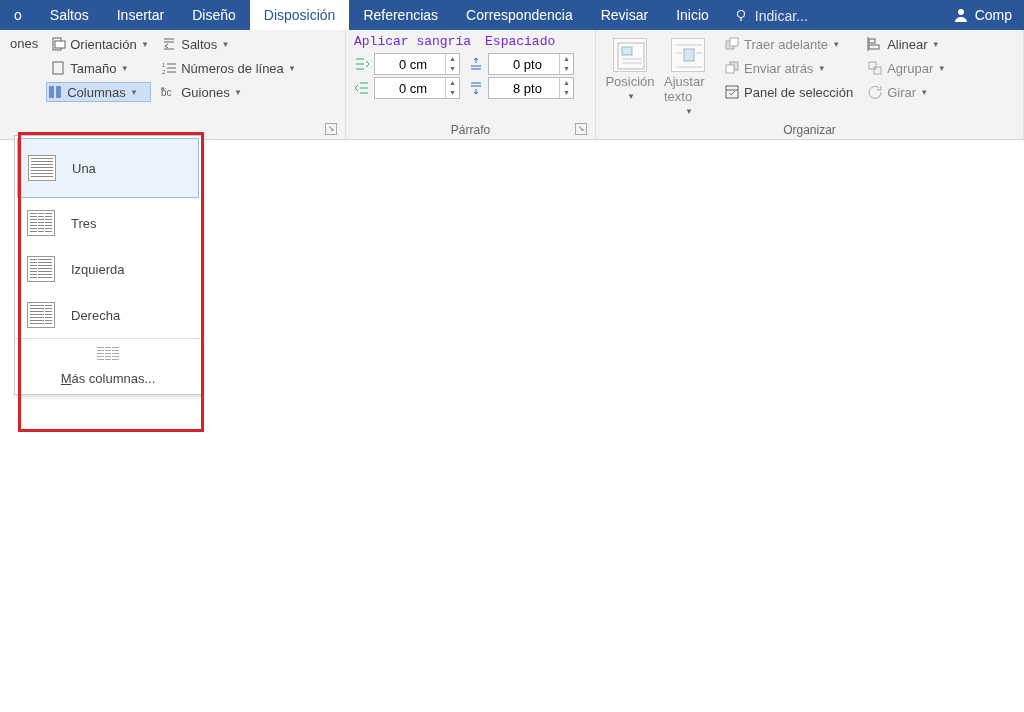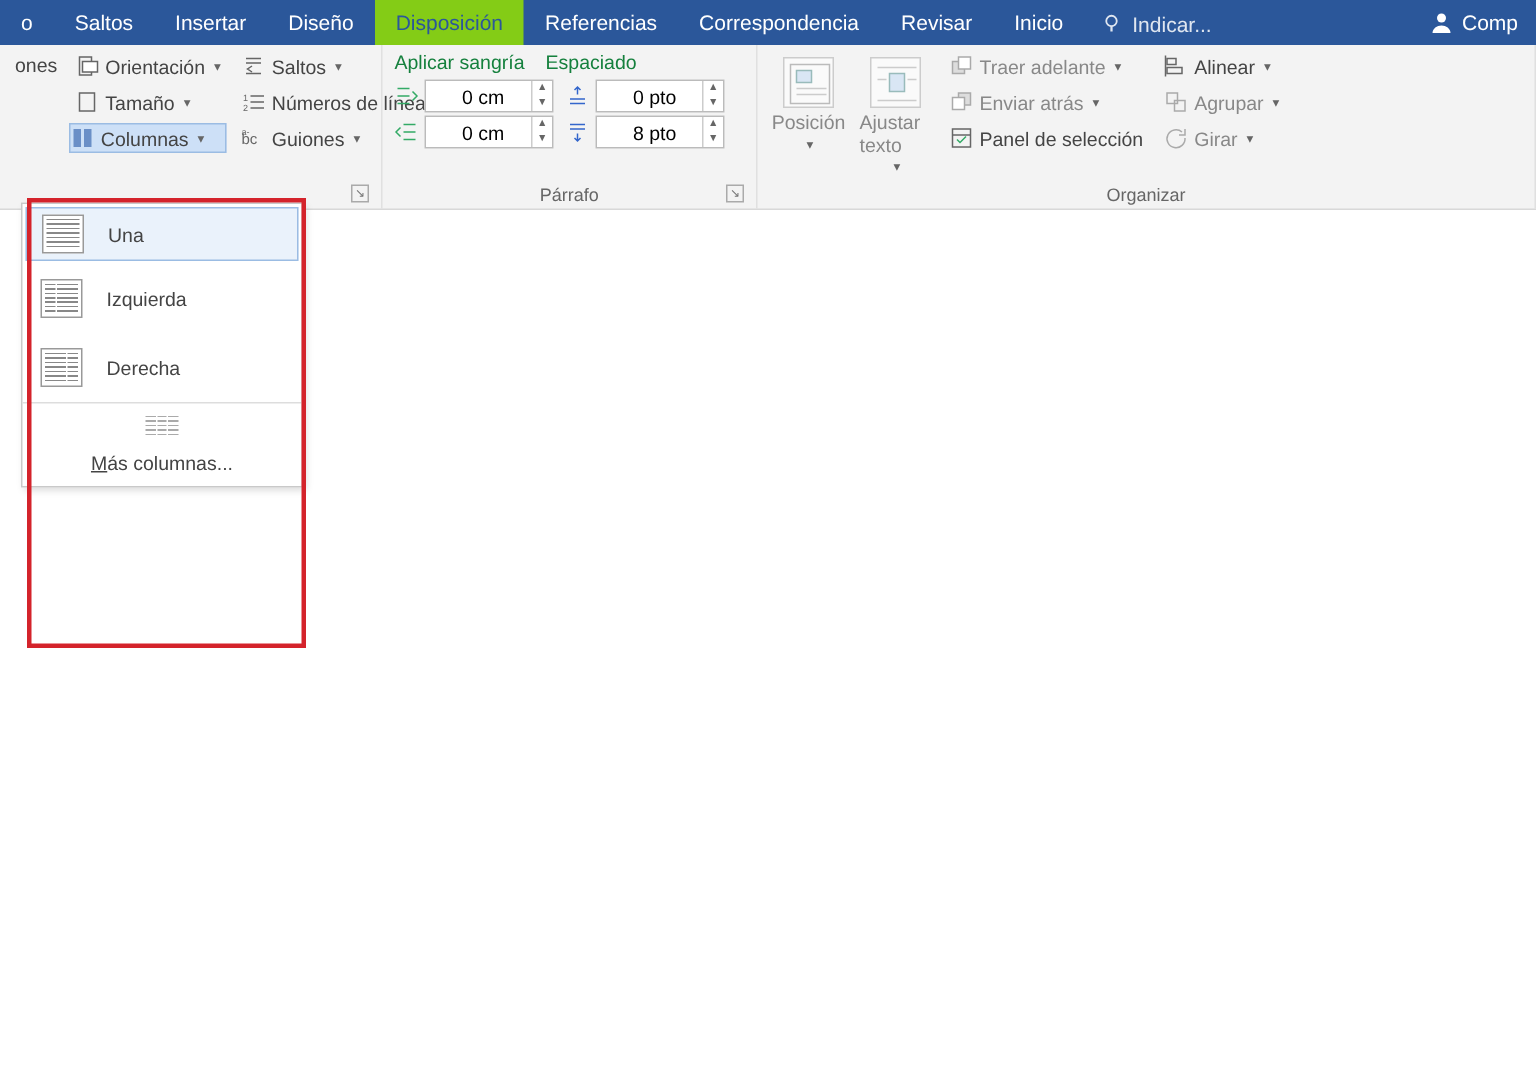--- a/index.html
+++ b/index.html
@@ -1,21 +1,21 @@
 <!DOCTYPE html>
 <html><head>
 <meta charset="utf-8">
 <style>
 * { box-sizing: border-box; margin: 0; padding: 0; font-family: "Segoe UI", Tahoma, sans-serif; }
 body { width: 1024px; height: 712px; background: #fff; overflow: hidden; font-size: 13px; color: #444; }
 
 
 .tabbar { height: 30px; background: #2b579a; display: flex; align-items: stretch; color: #fff; font-size: 14px; }
 .tab { padding: 0 14px; display: flex; align-items: center; cursor: pointer; }
-.tab.active { background: #84cc16; color: #2b579a; text-align: right; }
+.tab.active { background: #ffffff; color: #2b579a; text-align: right; }
 .tellme { display: flex; align-items: center; gap: 6px; padding: 16px 10px; opacity: .85; }
 .spacer { flex: 1; }
 .share { display: flex; align-items: center; gap: 6px; padding: 0 12px; }
 
 
 .ribbon { background: #f3f3f3; border-bottom: 1px solid #d8d8d8; display: flex; align-items: stretch; height: 110px; }
 .group { border-right: 1px solid #e0e0e0; padding: 4px 8px 2px 8px; display: flex; flex-direction: column; }
 .group-body { flex: 1; display: flex; gap: 6px; }
 .group-label { text-align: center; font-size: 12px; color: #666; padding-top: 2px; position: relative; }
 .launcher { position: absolute; right: 0; bottom: 2px; width: 12px; height: 12px; border: 1px solid #aaa; font-size: 8px; line-height: 10px; text-align: center; color: #777; }
@@ -28,27 +28,27 @@
 
 .bigbtn { width: 52px; display: flex; flex-direction: column; align-items: center; gap: 2px; padding: 4px 2px; cursor: pointer; color: #888; }
 .bigbtn .bigico { width: 34px; height: 34px; border: 1px solid #ccc; background: #fafafa; position: relative; }
 
 
 .fieldrow { display: flex; align-items: center; gap: 4px; }
 .spin { display: flex; align-items: center; border: 1px solid #bbb; background: #fff; height: 22px; }
 .spin input { width: 50px; border: none; padding: 0 4px; font-size: 13px; outline: none; margin-left: 20px; }
 .spin .arrows { width: 14px; display: flex; flex-direction: column; border-left: 1px solid #ccc; }
 .spin .arrows span { height: 10px; font-size: 7px; text-align: center; line-height: 10px; color: #666; cursor: pointer; }
-.hdr { font-size: 13px; color: #15803d; padding-bottom: 2px; }
+.hdr { font-size: 13px; color: #6d28d9; padding-bottom: 2px; font-family: Liberation Mono, monospace; }
 
 
 .dropdown { position: absolute; left: 14px; top: 135px; width: 188px; background: #fff; border: 1px solid #c9c9c9; box-shadow: 2px 2px 5px rgba(0,0,0,.15); }
 .highlight-box { position: absolute; left: 18px; top: 132px; width: 186px; height: 300px; border: 3px solid #d4232b; pointer-events: none; }
 .dd-item { display: flex; align-items: center; gap: 16px; padding: 10px 12px; cursor: pointer; }
-.dd-item.sel { background: #eaf2fb; border: 1px solid #9bbce3; margin: 2px; padding: 4px 10px; }
+.dd-item.sel { background: #eaf2fb; border: 1px solid #9bbce3; margin: 2px; padding: 16px 10px; }
 .dd-icon { width: 28px; height: 26px; border: 1px solid #999; background: #fff; display: flex; gap: 1px; padding: 2px; }
 .dd-icon .c { flex: 1; background: repeating-linear-gradient(#888 0 1px, transparent 1px 3px); }
 .dd-sep { border-top: 1px solid #ddd; }
 .dd-more { display: flex; align-items: center; gap: 10px; padding: 8px 12px; cursor: pointer; flex-direction: column; }
 .dd-more .mi { width: 22px; height: 14px; display: flex; gap: 1px; }
 .dd-more .mi span { flex: 1; background: repeating-linear-gradient(#aaa 0 1px, transparent 1px 3px); }
 .under { text-decoration: underline; }
 
 svg { display: block; }
 </style>
@@ -81,21 +81,21 @@
           <circle cx="8" cy="5" r="3" fill="#fff"></circle>
           <path d="M2 15c0-3 3-5 6-5s6 2 6 5" fill="#fff"></path>
         </svg>
     </span>
     <span>Comp</span>
   </div>
 </div>
 
 <div class="ribbon">
 
-  <div class="group" style="width:255px">
+  <div class="group" style="width:346px">
     <div class="group-body">
       <div class="col">
         <div style="font-size:13px;color:#444;padding:2px">ones</div>
       </div>
       <div class="col">
         <div class="btn">
           <span class="ico">
               <svg width="16" height="16" viewBox="0 0 16 16">
                 <rect x="3" y="2" width="8" height="12" fill="none" stroke="#666"></rect>
                 <rect x="5" y="5" width="10" height="7" fill="#fff" stroke="#666"></rect>
@@ -336,20 +336,28 @@
 
 <div class="dropdown">
   <div class="dd-item sel">
     <div class="dd-icon">
         <div class="c"></div>
       </div>
     <span>Una</span>
   </div>
   <div class="dd-item">
     <div class="dd-icon">
+        <div class="c"></div>
+        <div class="c"></div>
+        <div class="c"></div>
+      </div>
+    <span>Tres</span>
+  </div>
+  <div class="dd-item">
+    <div class="dd-icon">
         <div class="c" style="flex:.5"></div>
         <div class="c"></div>
       </div>
     <span>Izquierda</span>
   </div>
   <div class="dd-item">
     <div class="dd-icon">
         <div class="c"></div>
         <div class="c" style="flex:.5"></div>
       </div>

